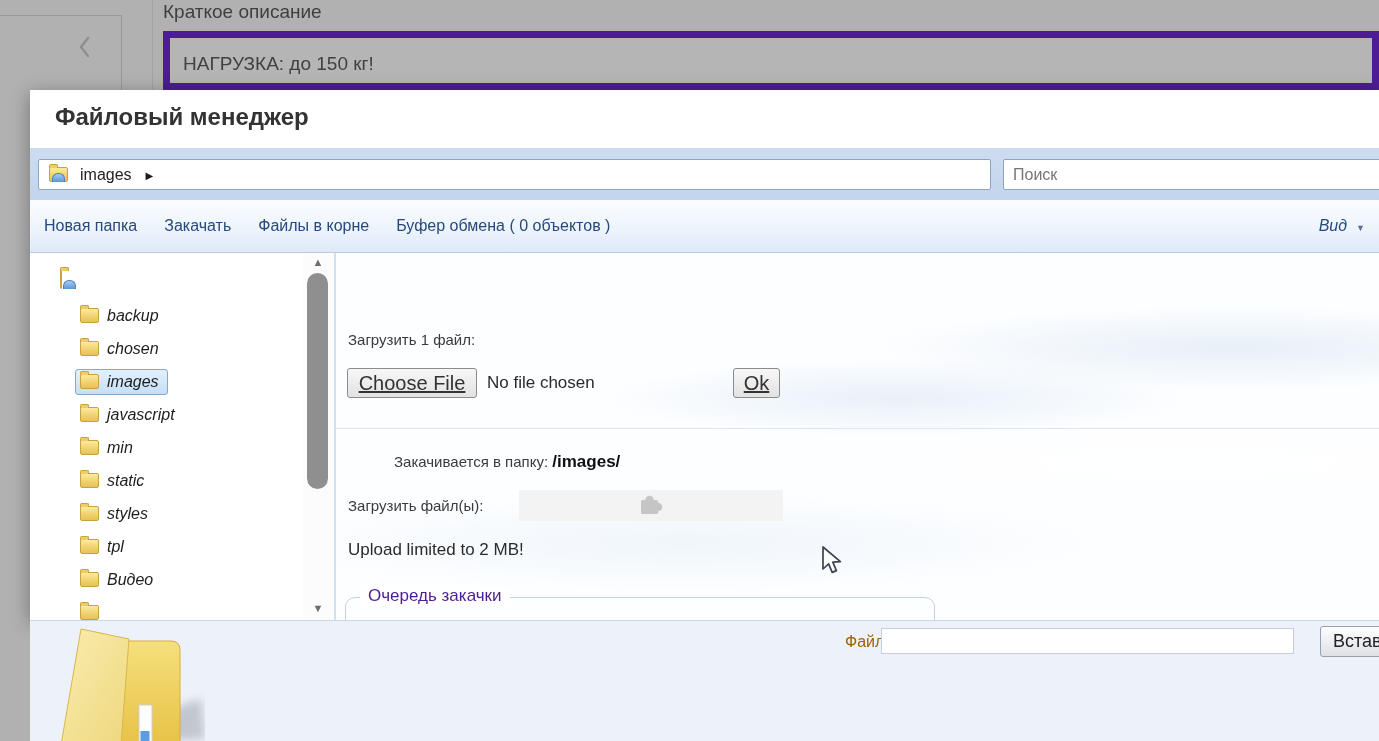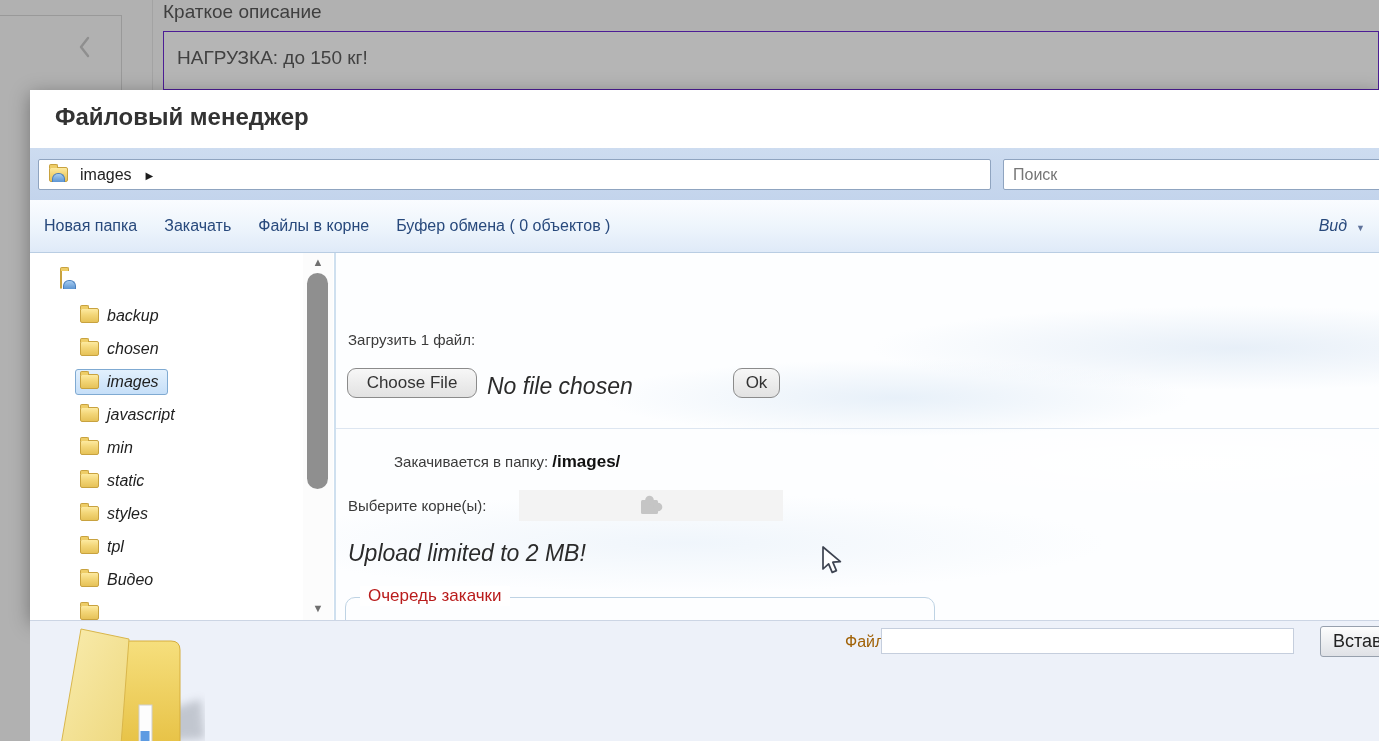--- a/index.html
+++ b/index.html
@@ -7,21 +7,21 @@
     width:1379px;height:741px;position:relative;overflow:hidden;
     font-family:"Liberation Sans",sans-serif;background:#b1b1b1;
   }
   
   .bd-hline{position:absolute;left:0;top:15px;width:122px;height:1px;background:#999;}
   .bd-vline1{position:absolute;left:121px;top:15px;width:1px;height:75px;background:#999;}
   .bd-vline2{position:absolute;left:152px;top:0;width:1px;height:90px;background:#a3a3a3;}
   .bd-chevron{position:absolute;left:77px;top:36px;}
   .bd-label{position:absolute;left:163px;top:1px;font-size:19px;color:#3f3f3f;}
   .bd-textbox{position:absolute;left:163px;top:31px;width:1216px;height:59px;
-    border:1px solid #4c1d95;background:#b5b5b5;box-sizing:border-box;}
+    border:7px solid #4c1d95;background:#b5b5b5;box-sizing:border-box;}
   .bd-textbox .val{position:absolute;left:13px;top:15px;font-size:19px;color:#414141;}
 
   
   .modal{position:absolute;left:30px;top:90px;width:1349px;height:530px;background:#fff;
     box-shadow:0 4px 18px rgba(0,0,0,.35);overflow:hidden;}
   .wtitle{position:absolute;left:25px;top:13px;font-size:24px;font-weight:bold;color:#333;}
 
   .addrbar{position:absolute;left:0;top:58px;width:100%;height:52px;
     background:linear-gradient(180deg,#cddcf0,#c3d4ec);}
   .crumbbox{position:absolute;left:8px;top:11px;width:953px;height:31px;background:#fff;
@@ -72,40 +72,40 @@
   .vdivider{position:absolute;left:304px;top:0;width:2px;height:100%;background:#cfe0ef;}
 
   .main{position:absolute;left:306px;top:0;right:0;height:100%;overflow:hidden;background:
     radial-gradient(ellipse 420px 55px at 560px 145px, rgba(228,238,248,.85), transparent 70%),
     radial-gradient(ellipse 520px 60px at 900px 95px, rgba(222,233,245,.7), transparent 70%),
     radial-gradient(ellipse 600px 70px at 350px 290px, rgba(231,240,249,.6), transparent 70%),
     radial-gradient(ellipse 500px 60px at 850px 210px, rgba(255,255,255,.9), transparent 70%),
     #fdfeff;}
   .mheading{position:absolute;left:10px;top:3px;font-size:27px;color:#1e7e1e;}
   .lbl15{font-size:15px;color:#3b3b3b;position:absolute;}
-  .lbl17{font-size:23px;color:#2b2b2b;position:absolute;font-style:italic;}
+  .lbl17{font-size:17px;color:#2b2b2b;position:absolute;}
   .l-single{left:12px;top:78px;}
-  .btn{position:absolute;box-sizing:border-box;border:1px solid #8b8b8b;border-radius:9px;
-    background:linear-gradient(180deg,#f7f7f7,#e2e2e2);font-size:17px;color:#333;
+  .btn{position:absolute;box-sizing:border-box;border:1px solid #8b8b8b;border-radius:3px;
+    background:linear-gradient(180deg,#f7f7f7,#e2e2e2);font-size:20px;color:#333;
     display:flex;align-items:center;justify-content:center;cursor:pointer;
-    font-family:"Liberation Sans",sans-serif;}
+    font-family:"Liberation Sans",sans-serif;text-decoration:underline;}
   .btn-choose{left:11px;top:115px;width:130px;height:30px;}
   .l-nofile{left:151px;top:120px;}
   .btn-ok{left:397px;top:115px;width:47px;height:30px;}
   .hdivider{position:absolute;left:0;top:175px;width:100%;height:1px;background:#dde6f1;}
   .l-target{left:12px;top:199px;margin-left:46px;}
   .l-target b{font-size:17px;color:#111;}
   .l-select{left:12px;top:244px;}
   .pluginbox{position:absolute;left:183px;top:237px;width:264px;height:31px;background:#f3f3f3;
     display:flex;align-items:center;justify-content:center;cursor:pointer;}
   .l-limit{left:12px;top:287px;}
   .queue{position:absolute;left:9px;top:344px;width:590px;height:60px;box-sizing:border-box;
     border:1px solid #bed3e4;border-radius:10px;}
   .queue .legend{position:absolute;top:-12px;left:14px;background:#fff;padding:0 8px;
-    font-size:17px;color:#b91c1c;}
+    font-size:17px;color:#4c1d95;}
 
   
   .footer{position:absolute;left:30px;top:620px;width:1349px;height:121px;background:#edf1f9;
     border-top:1px solid #ccd5e4;}
   .bigfolder{position:absolute;left:25px;top:6px;}
   .f-label{position:absolute;left:815px;top:12px;font-size:16px;color:#a16207;}
   .f-input{position:absolute;left:851px;top:7px;width:413px;height:26px;box-sizing:border-box;
     border:1px solid #c5cedd;background:#fff;font-size:15px;padding:0 6px;outline:none;
     font-family:"Liberation Sans",sans-serif;}
   .f-btn{position:absolute;left:1290px;top:5px;width:130px;height:31px;box-sizing:border-box;
@@ -221,21 +221,21 @@
       <div class="lbl17 l-nofile">No file chosen</div>
       <div class="btn btn-ok">Ok</div>
 
       <div class="hdivider"></div>
 
       <div class="lbl15 l-target">
         <span>Закачивается в папку:</span>
         <b>/images/</b>
       </div>
 
-      <div class="lbl15 l-select">Выберите корне(ы):</div>
+      <div class="lbl15 l-select">Загрузить файл(ы):</div>
       <div class="pluginbox">
         <span>
           <svg width="30" height="28" viewBox="0 0 30 28">
             <g fill="#c5c5c5">
               <rect x="5" y="10" width="17" height="14" rx="1.5"></rect>
               <circle cx="13.5" cy="10" r="4.3"></circle>
               <circle cx="22" cy="17" r="4.3"></circle>
             </g>
           </svg>
         </span>

